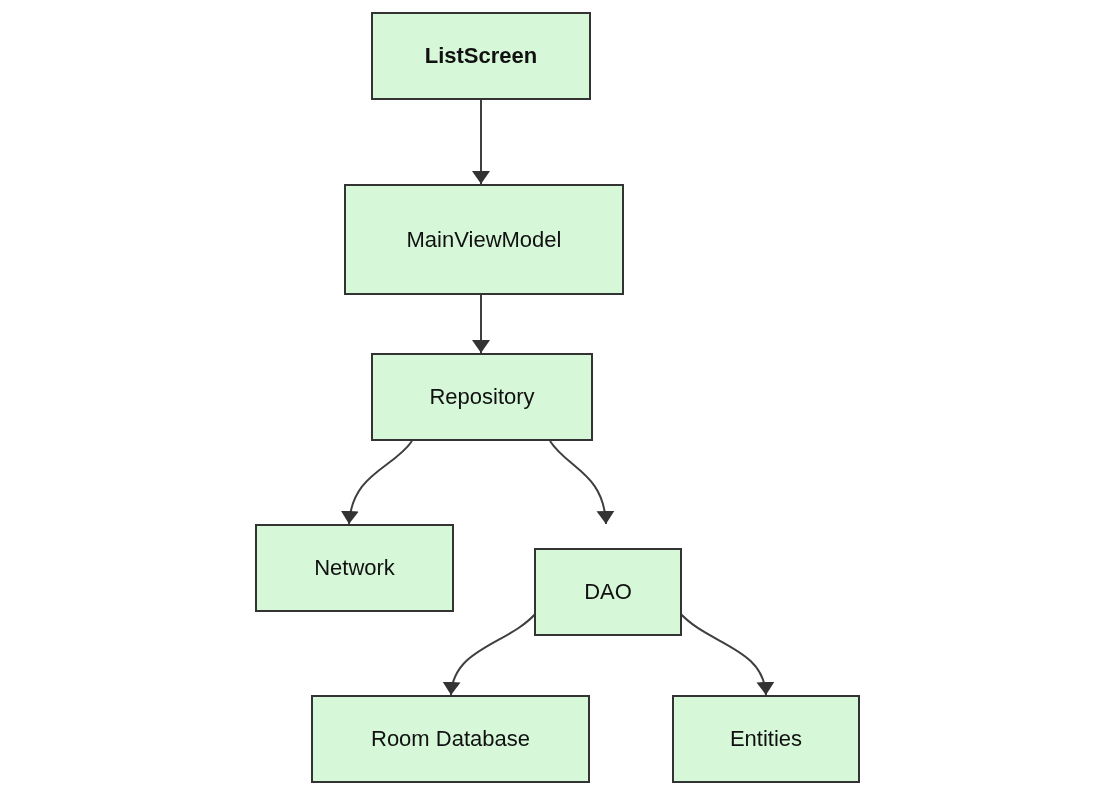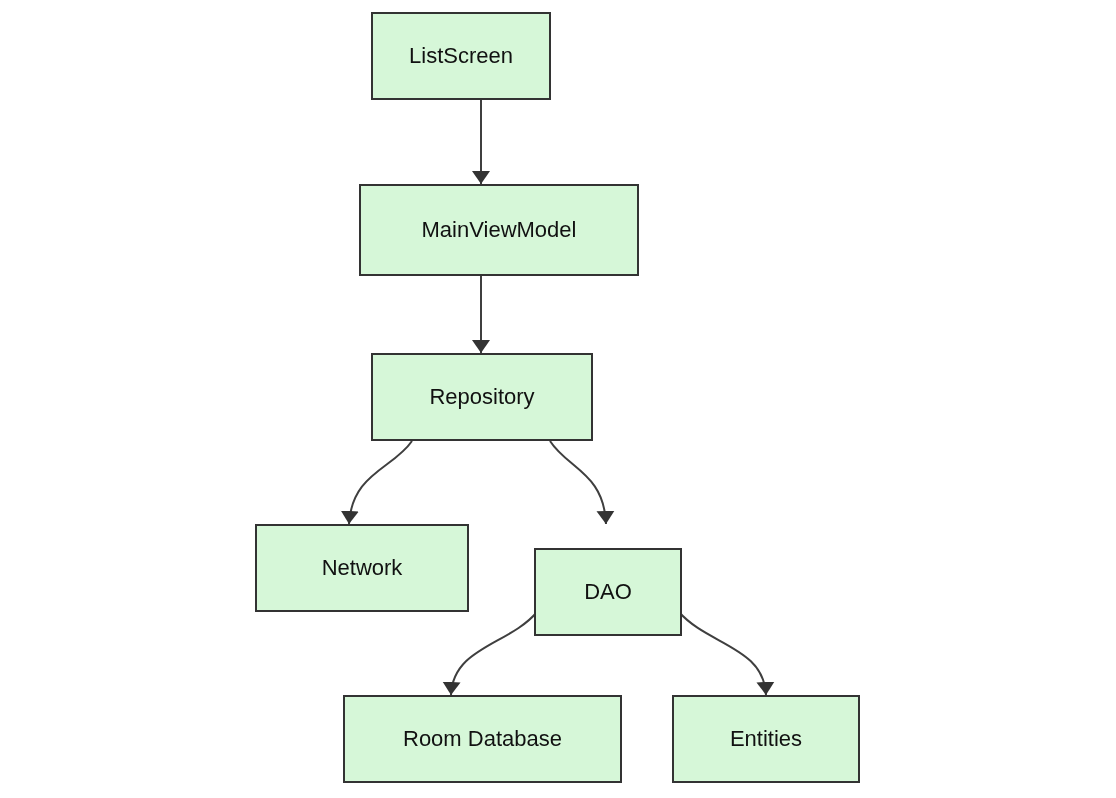--- a/index.html
+++ b/index.html
@@ -33,26 +33,26 @@
     background: #d6f7d8;
     border: 2px solid #333333;
     display: flex;
     align-items: center;
     justify-content: center;
     color: #111111;
     font-size: 22px;
     text-align: center;
     white-space: nowrap;
   }
-  #n-listscreen     { left: 371px; top:  12px; width: 180px; height: 88px; }
-  #n-mainviewmodel  { left: 359px; top: 184px; width: 280px; height: 92px; }
+  #n-listscreen     { left: 371px; top:  12px; width: 220px; height: 88px; font-weight: bold; }
+  #n-mainviewmodel  { left: 344px; top: 184px; width: 280px; height: 111px; }
   #n-repository     { left: 371px; top: 353px; width: 222px; height: 88px; }
-  #n-network        { left: 255px; top: 524px; width: 214px; height: 88px; }
+  #n-network        { left: 255px; top: 524px; width: 199px; height: 88px; }
   #n-dao            { left: 534px; top: 524px; width: 148px; height: 88px; margin-top: 24px; }
-  #n-roomdatabase   { left: 311px; top: 695px; width: 279px; height: 88px; margin-left: 32px; }
+  #n-roomdatabase   { left: 311px; top: 695px; width: 279px; height: 88px; }
   #n-entities       { left: 672px; top: 695px; width: 188px; height: 88px; text-align: right; }
 </style>
 </head>
 <body>
 
 <div class="canvas">
 
   <svg class="edges" viewBox="0 0 1116 798" xmlns="http://www.w3.org/2000/svg">
     <defs>
       <marker id="arrowhead" markerUnits="userSpaceOnUse" markerWidth="22" markerHeight="22" refX="13" refY="10" orient="auto">

